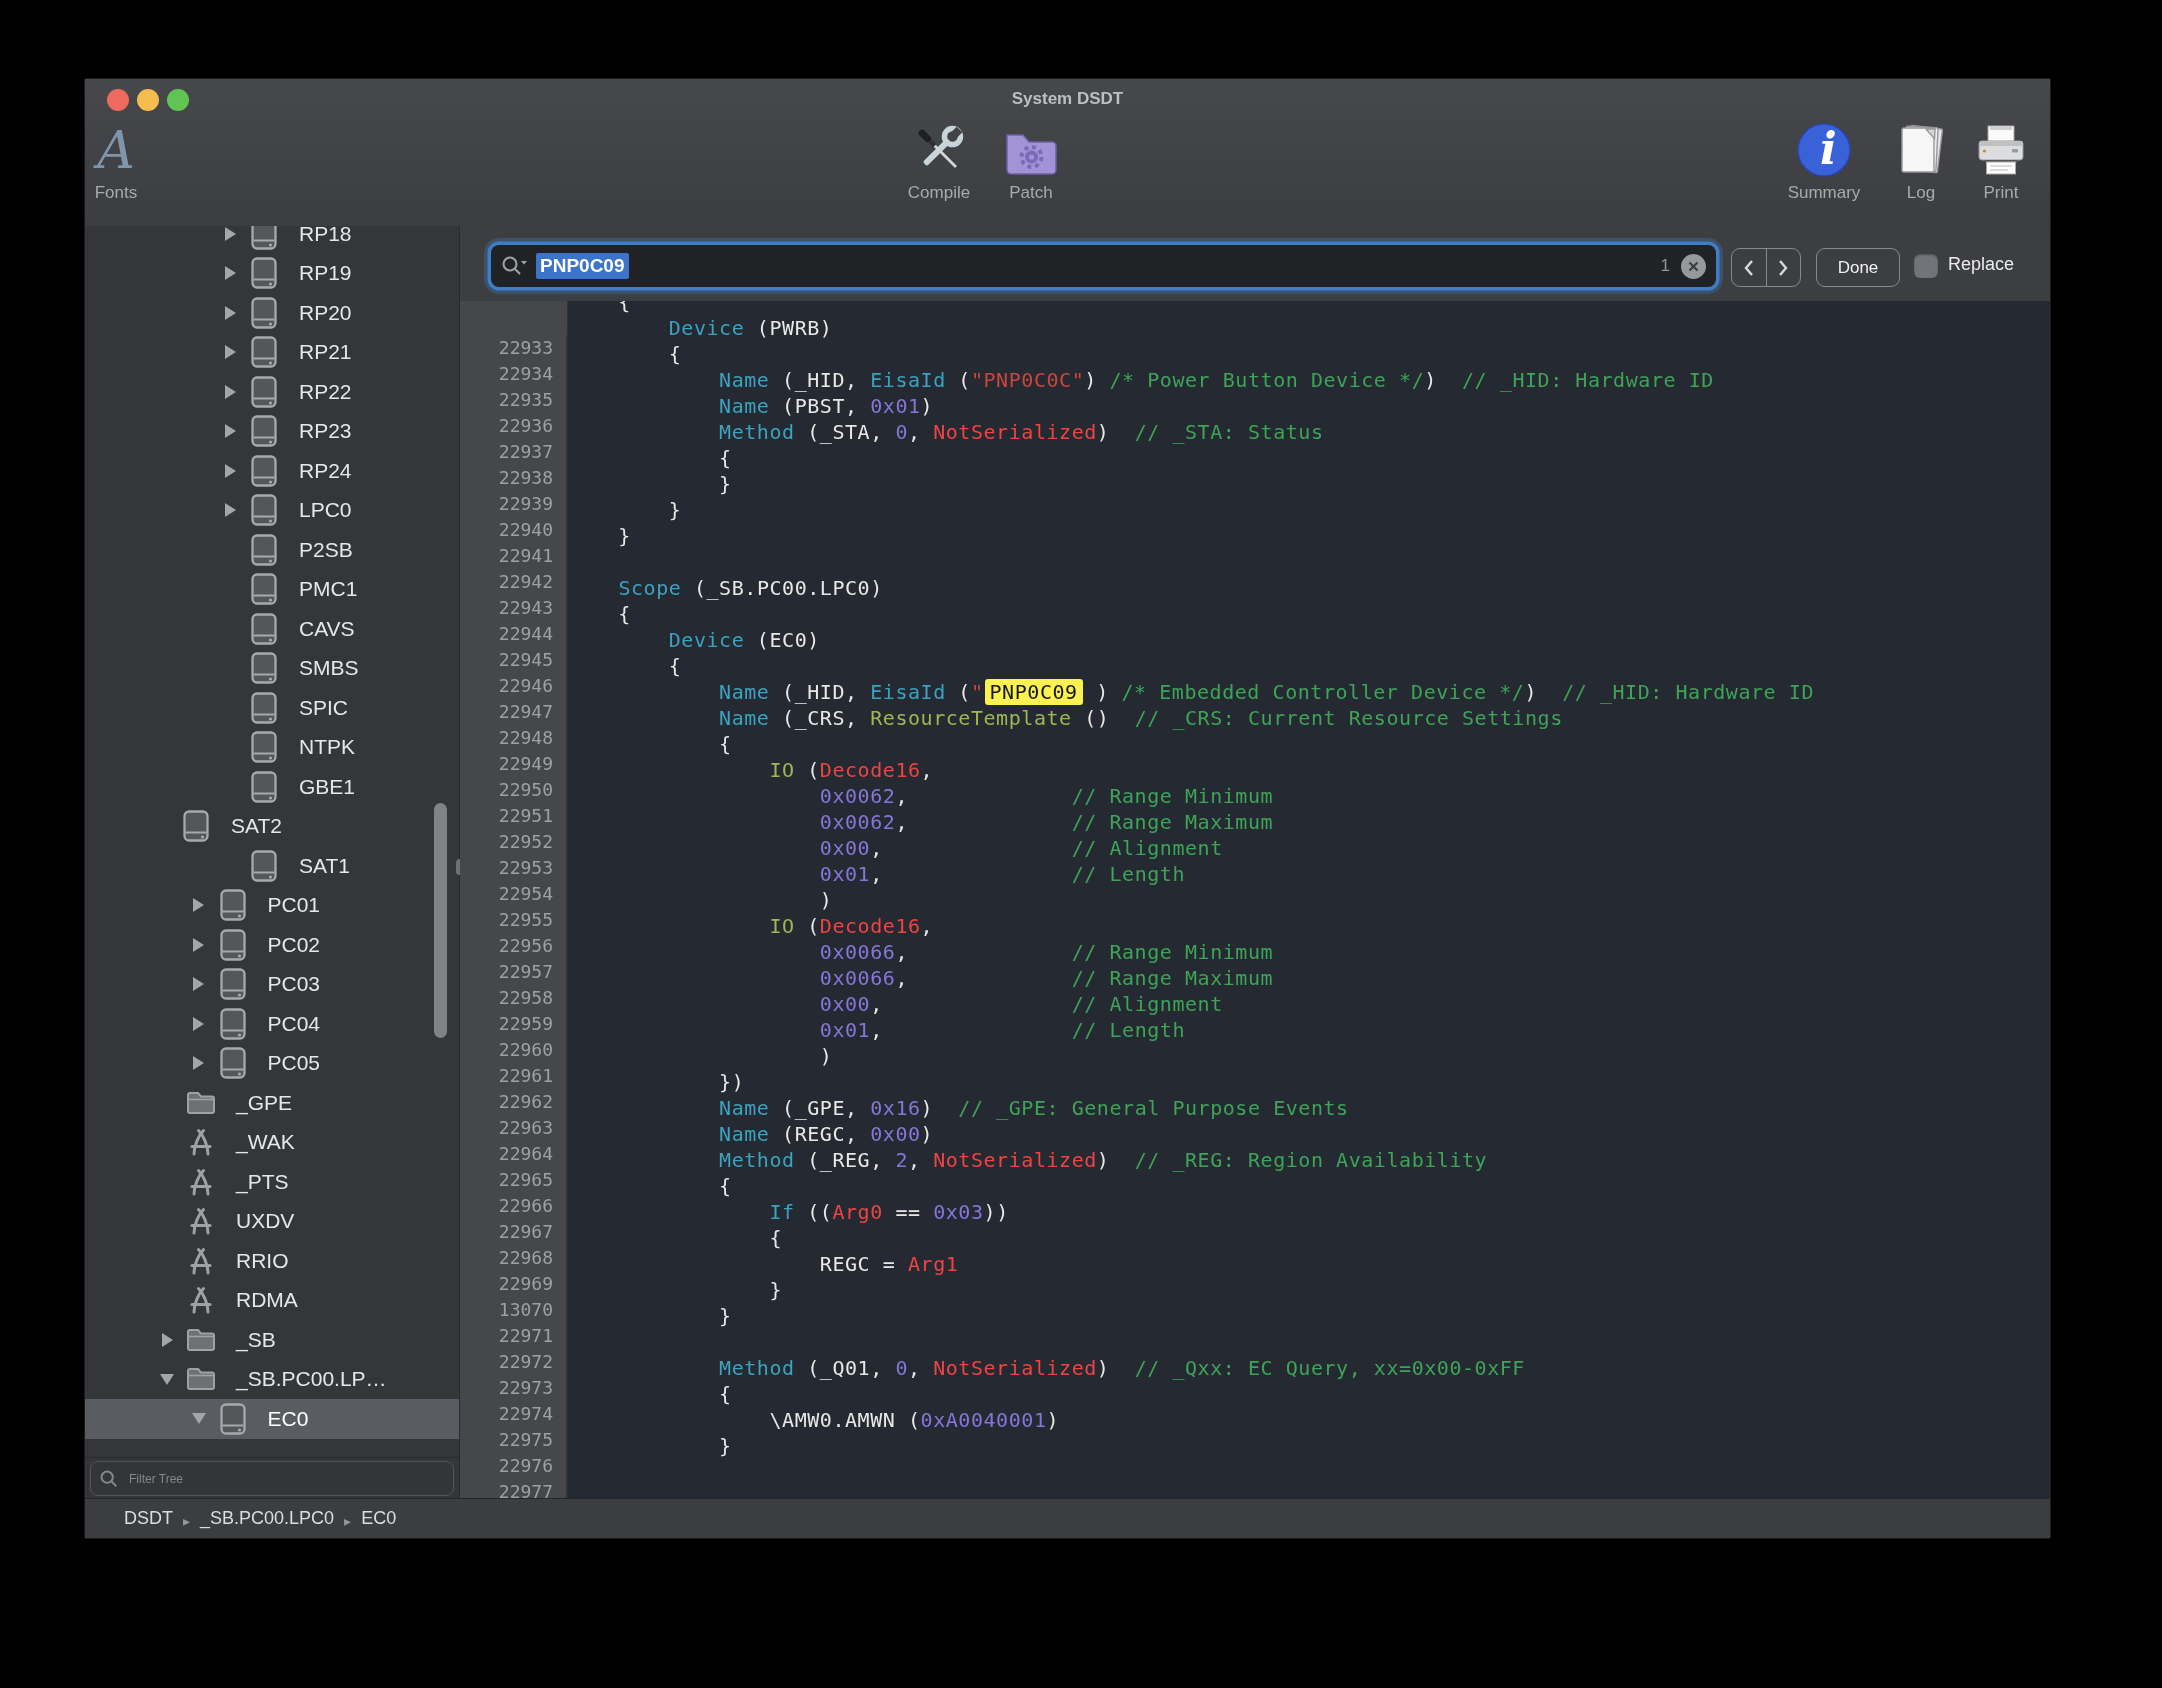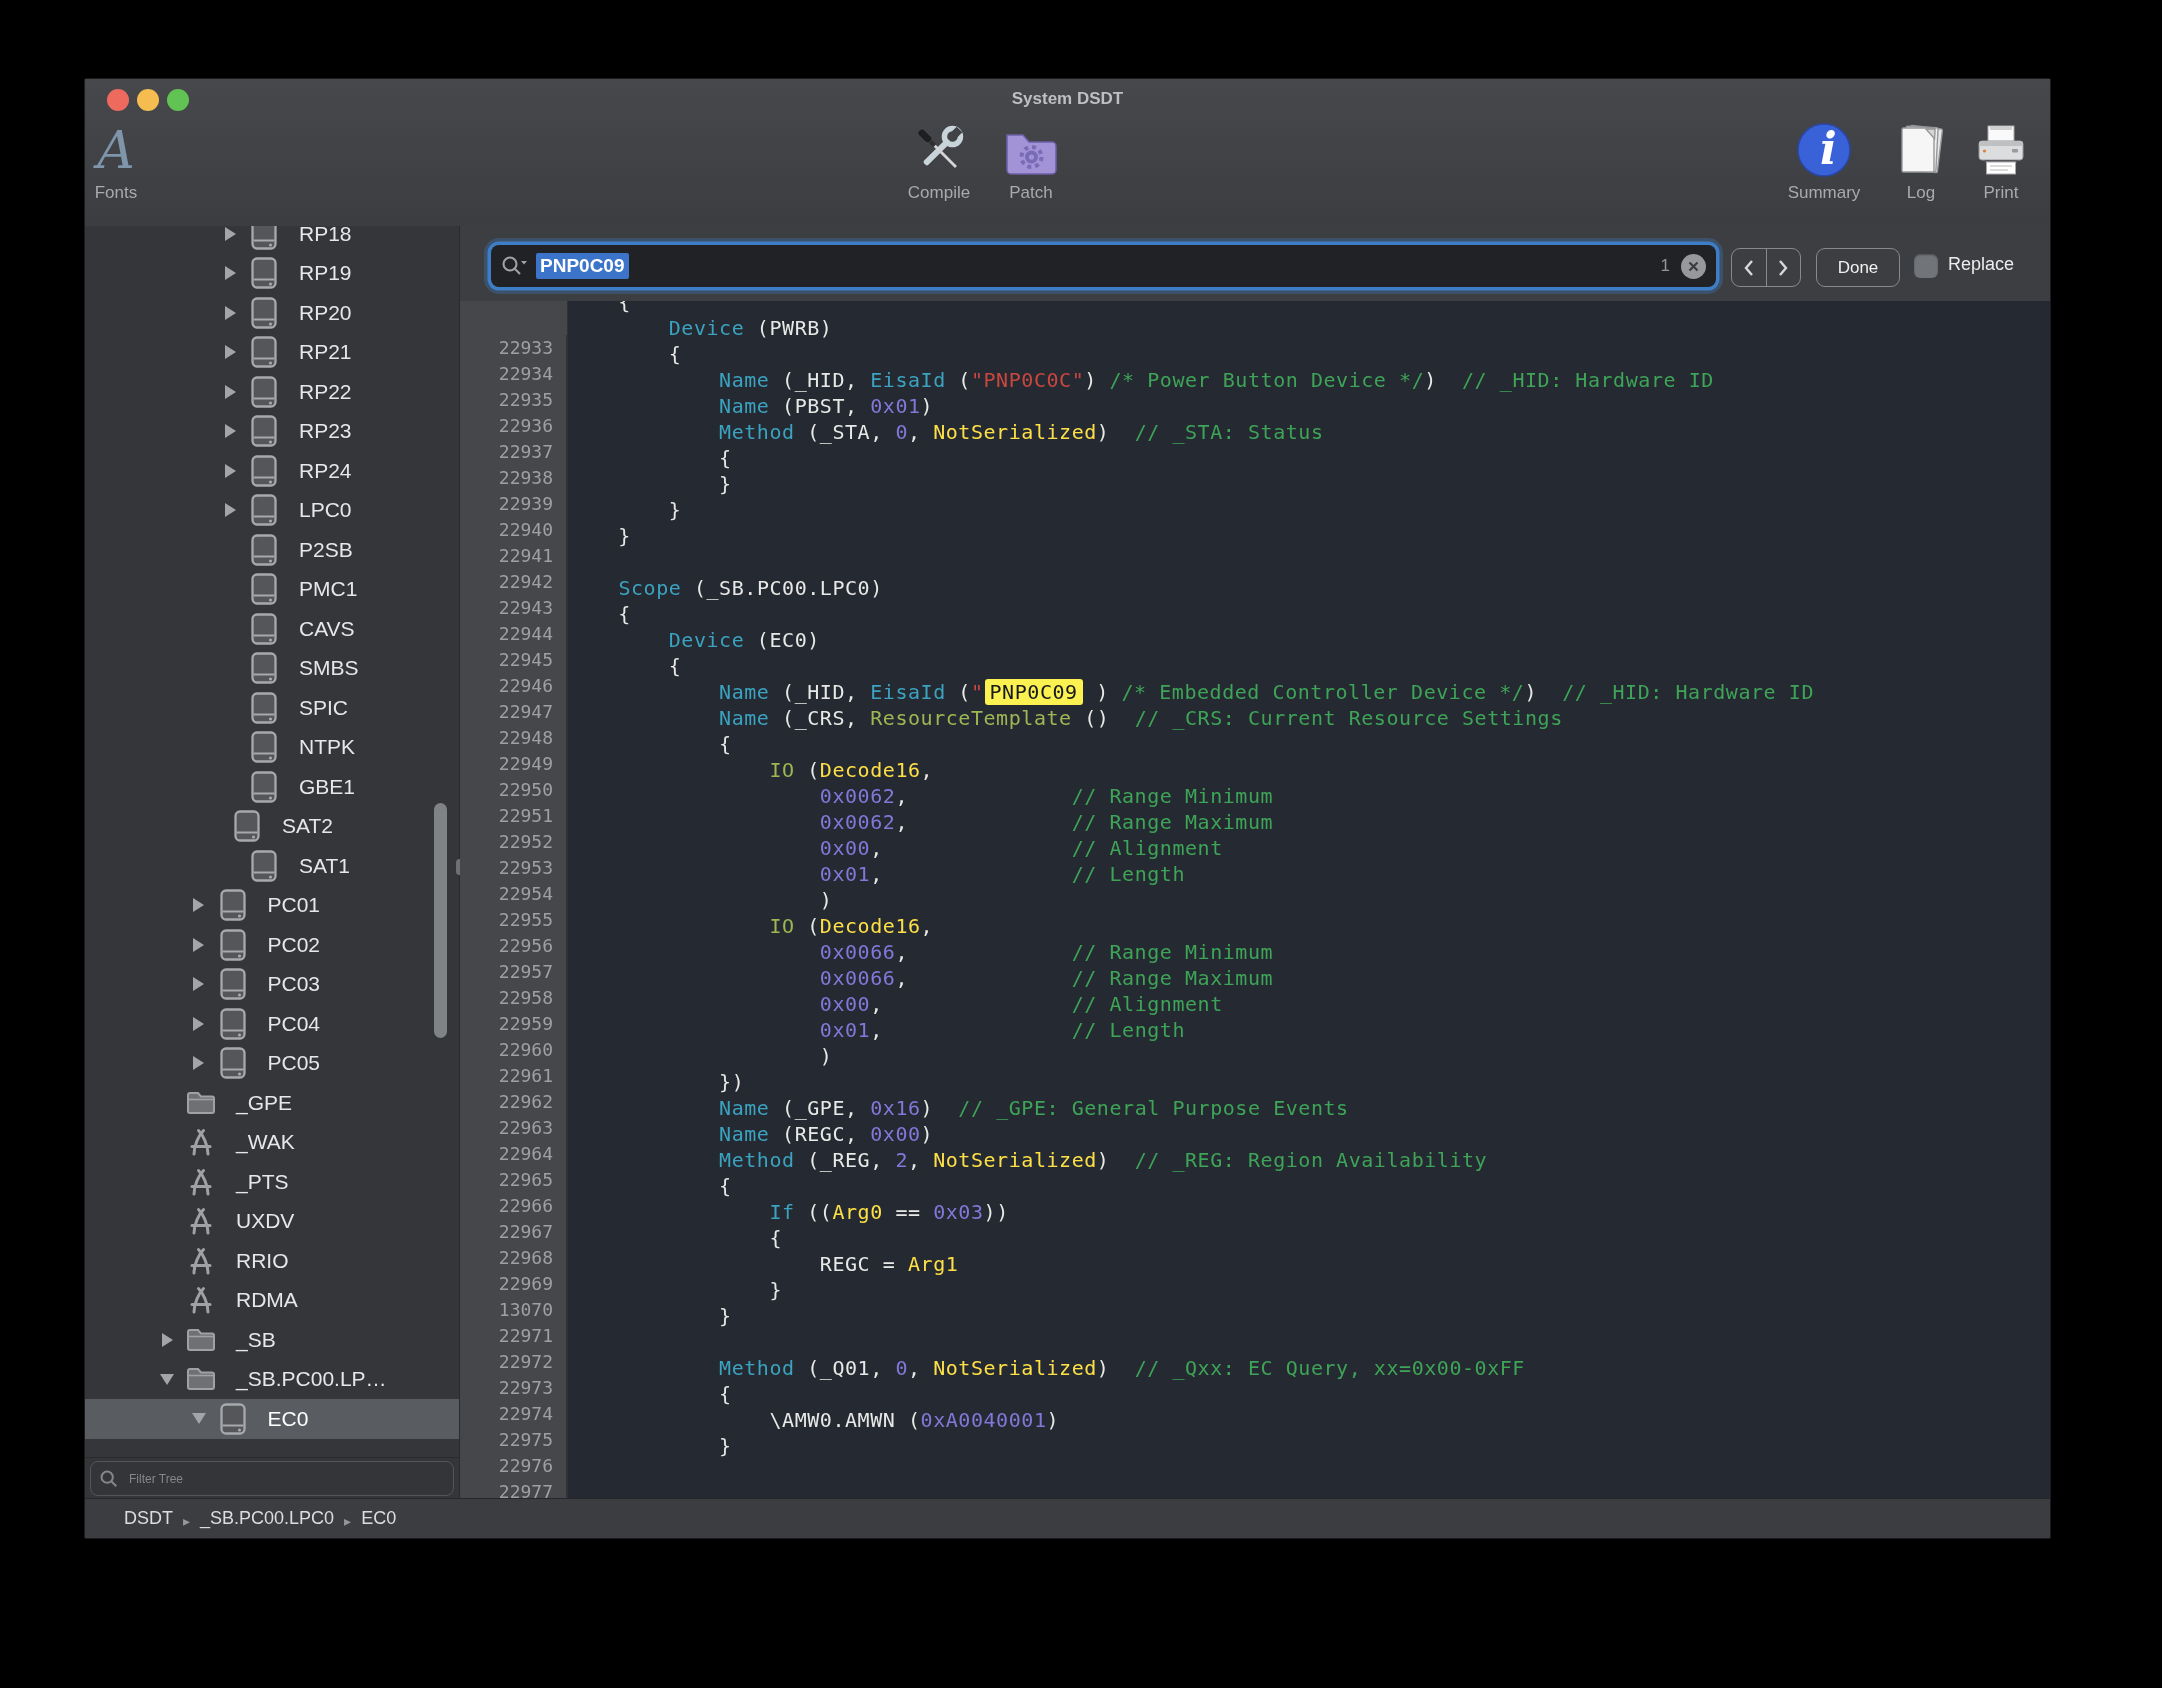--- a/index.html
+++ b/index.html
@@ -61,21 +61,21 @@
   .codewrap{position:absolute;left:0;right:0;top:75px;bottom:0;overflow:hidden;background:#252931;}
   .gutter{position:absolute;left:0;top:-12px;width:107px;background:#45474b;border-right:1px solid #303236;
     text-align:right;padding:0;box-sizing:border-box;margin-top:46px;}
   .gutterfill{position:absolute;left:0;top:0;bottom:0;width:107px;background:#45474b;border-right:1px solid #303236;}
   .gnum{height:26px;line-height:26px;font-family:"DejaVu Sans Mono",monospace;font-size:18px;color:#9ea0a4;
     padding-right:13px;}
   .codecol{position:absolute;left:108px;top:-12px;right:0;}
   .cline{height:26px;line-height:26px;white-space:pre;font-family:"DejaVu Sans Mono",monospace;
     font-size:20px;letter-spacing:.55px;color:#e8e9e6;}
   .tok-p{color:#e8e9e6;} .tok-k{color:#3ba3c0;} .tok-s{color:#c8473f;} .tok-n{color:#8477d9;}
-  .tok-m{color:#fde047;} .tok-o{color:#9cb854;} .tok-c{color:#3ea457;}
+  .tok-m{color:#ef4444;} .tok-o{color:#9cb854;} .tok-c{color:#3ea457;}
   .tok-h{background:#fbf150;color:#15181d;border-radius:3px;padding:1px 5px;margin:0 1px;}
   
   .statusbar{position:absolute;left:0;right:0;bottom:0;height:39px;background:#3b3d41;border-top:1px solid #26272a;
     display:flex;align-items:center;padding-left:39px;}
   .crumb{font-size:18px;color:#dcddde;display:flex;align-items:flex-end;gap:10px;}
   .crumbsep{font-size:14px;color:#95979b;}
 </style>
 </head>
 <body>
 
@@ -346,21 +346,21 @@
             <div class="tri"></div>
             <span class="ticon">
               <svg width="28" height="34" viewBox="0 0 28 34">
                 <rect x="2.5" y="2.5" width="23" height="29" rx="4.5" fill="#54565a" stroke="#a8a9ac" stroke-width="2.3"></rect>
                 <line x1="3.5" y1="23.5" x2="24.5" y2="23.5" stroke="#a8a9ac" stroke-width="2"></line>
                 <circle cx="20.5" cy="28" r="1.6" fill="#a8a9ac"></circle>
               </svg>
             </span>
             <span class="tlabel">GBE1</span>
           </div>
-          <div class="trow" style="padding-left: 117px;">
+          <div class="trow" style="padding-left: 66px;">
             <div class="tri"></div>
             <span class="ticon">
               <svg width="28" height="34" viewBox="0 0 28 34">
                 <rect x="2.5" y="2.5" width="23" height="29" rx="4.5" fill="#54565a" stroke="#a8a9ac" stroke-width="2.3"></rect>
                 <line x1="3.5" y1="23.5" x2="24.5" y2="23.5" stroke="#a8a9ac" stroke-width="2"></line>
                 <circle cx="20.5" cy="28" r="1.6" fill="#a8a9ac"></circle>
               </svg>
             </span>
             <span class="tlabel">SAT2</span>
           </div>

